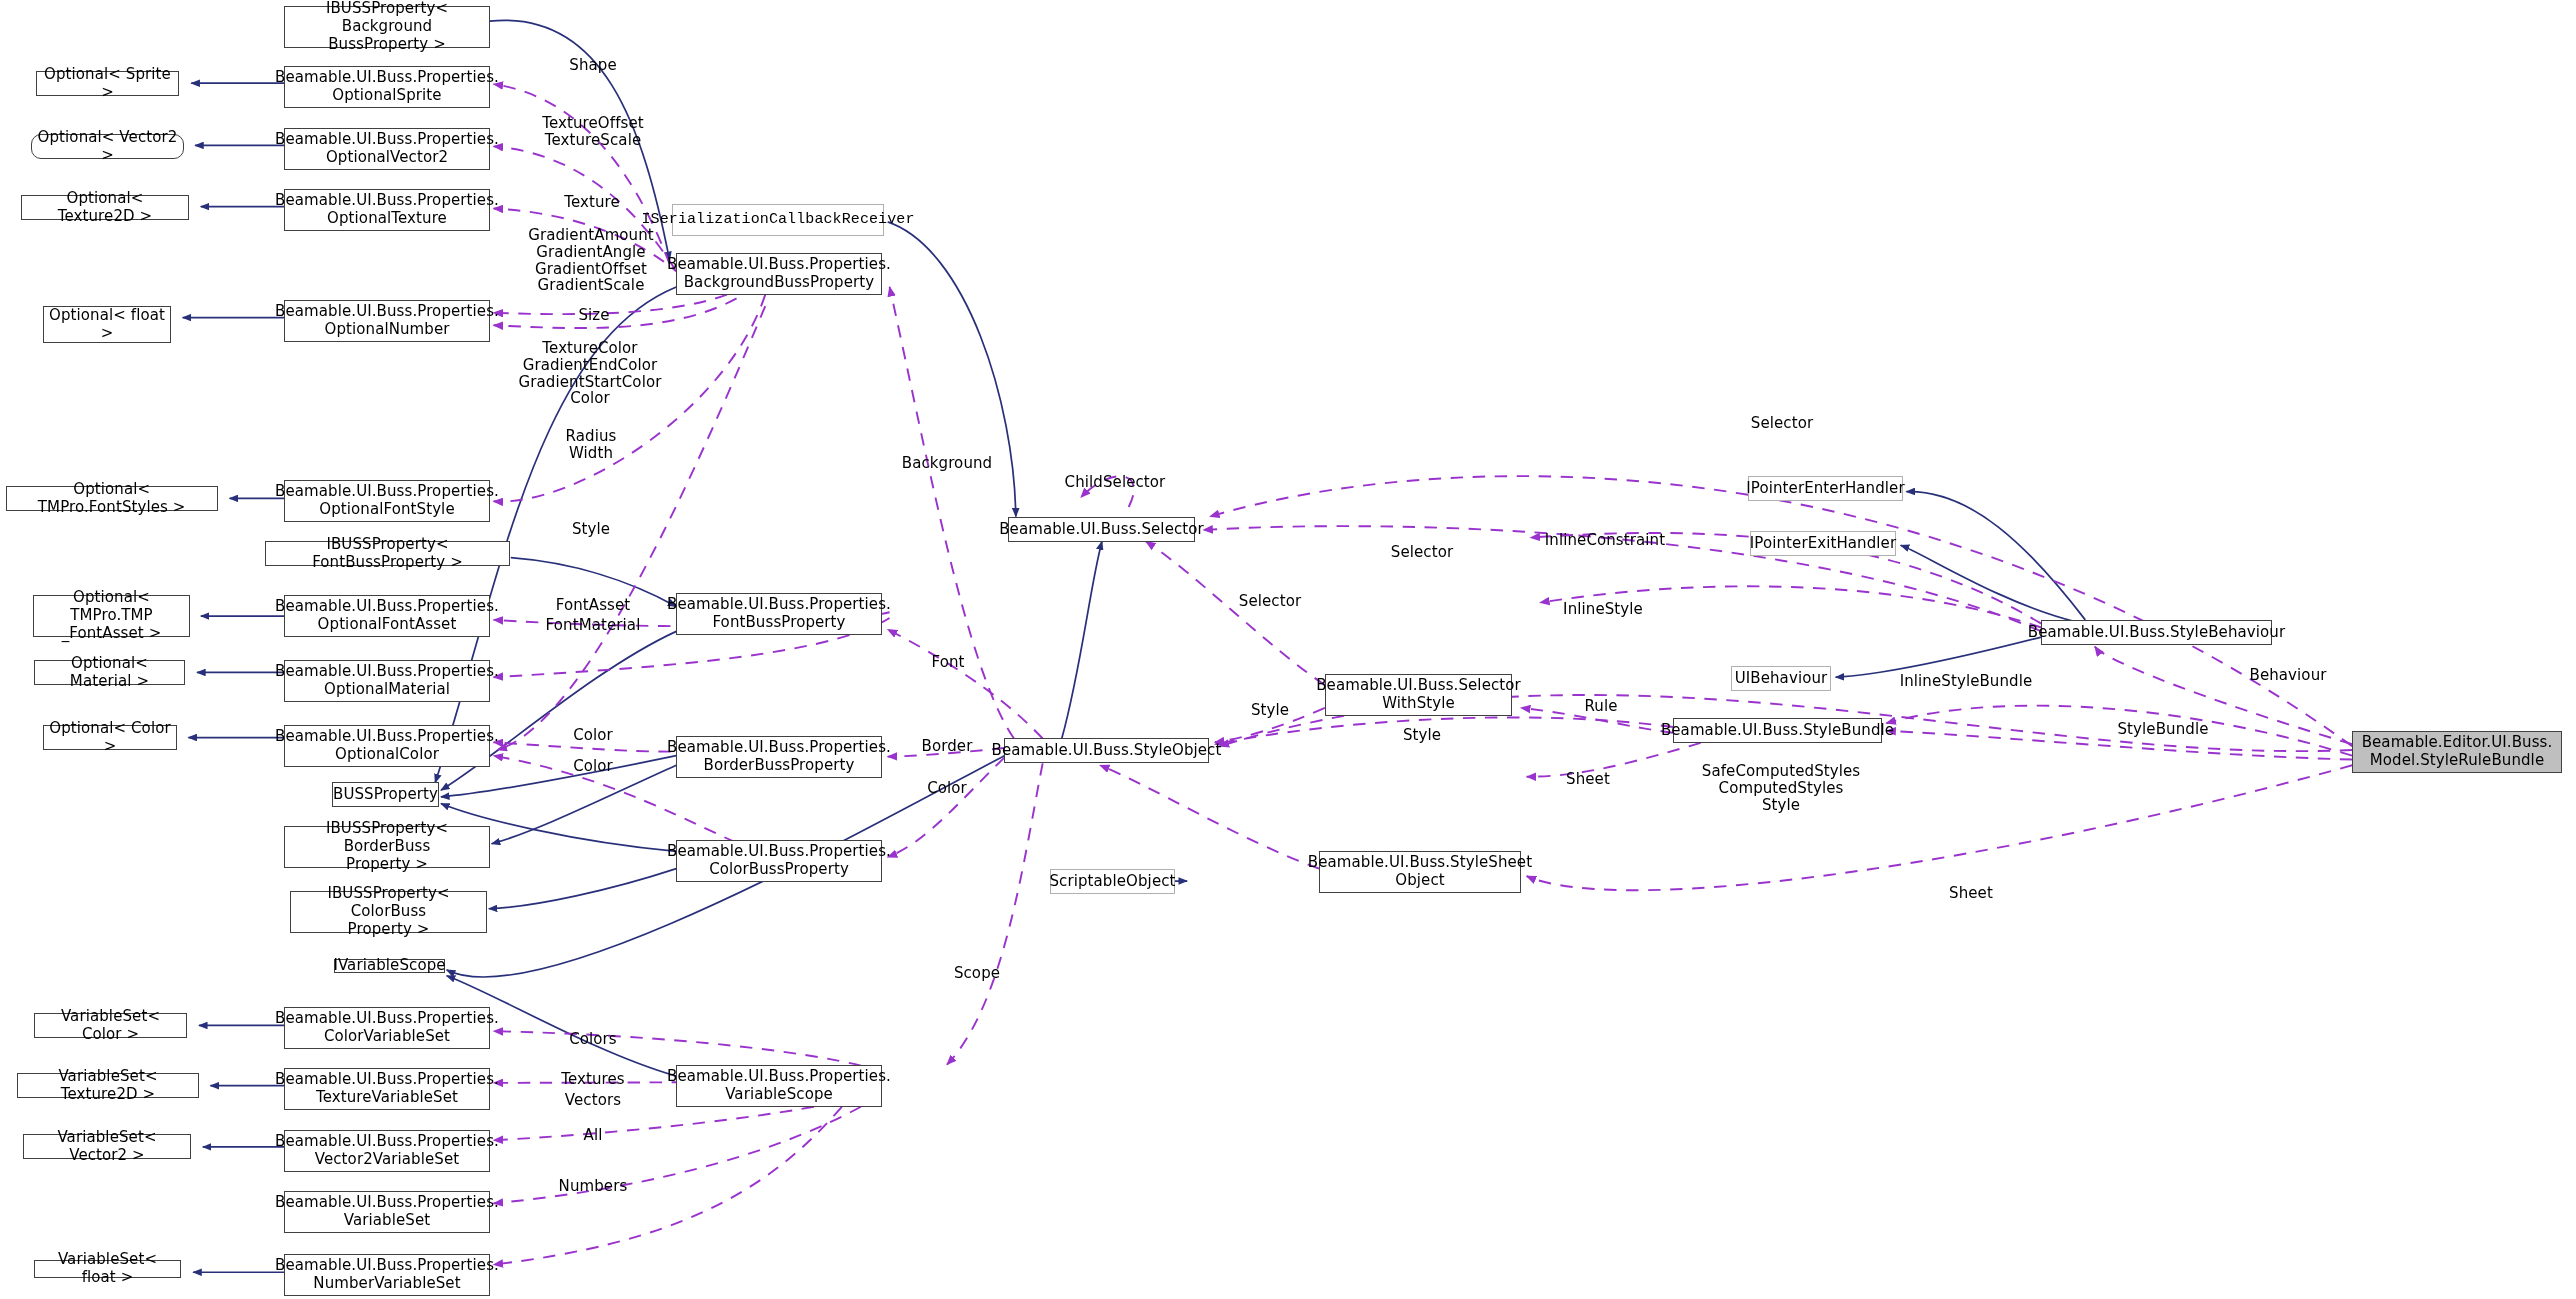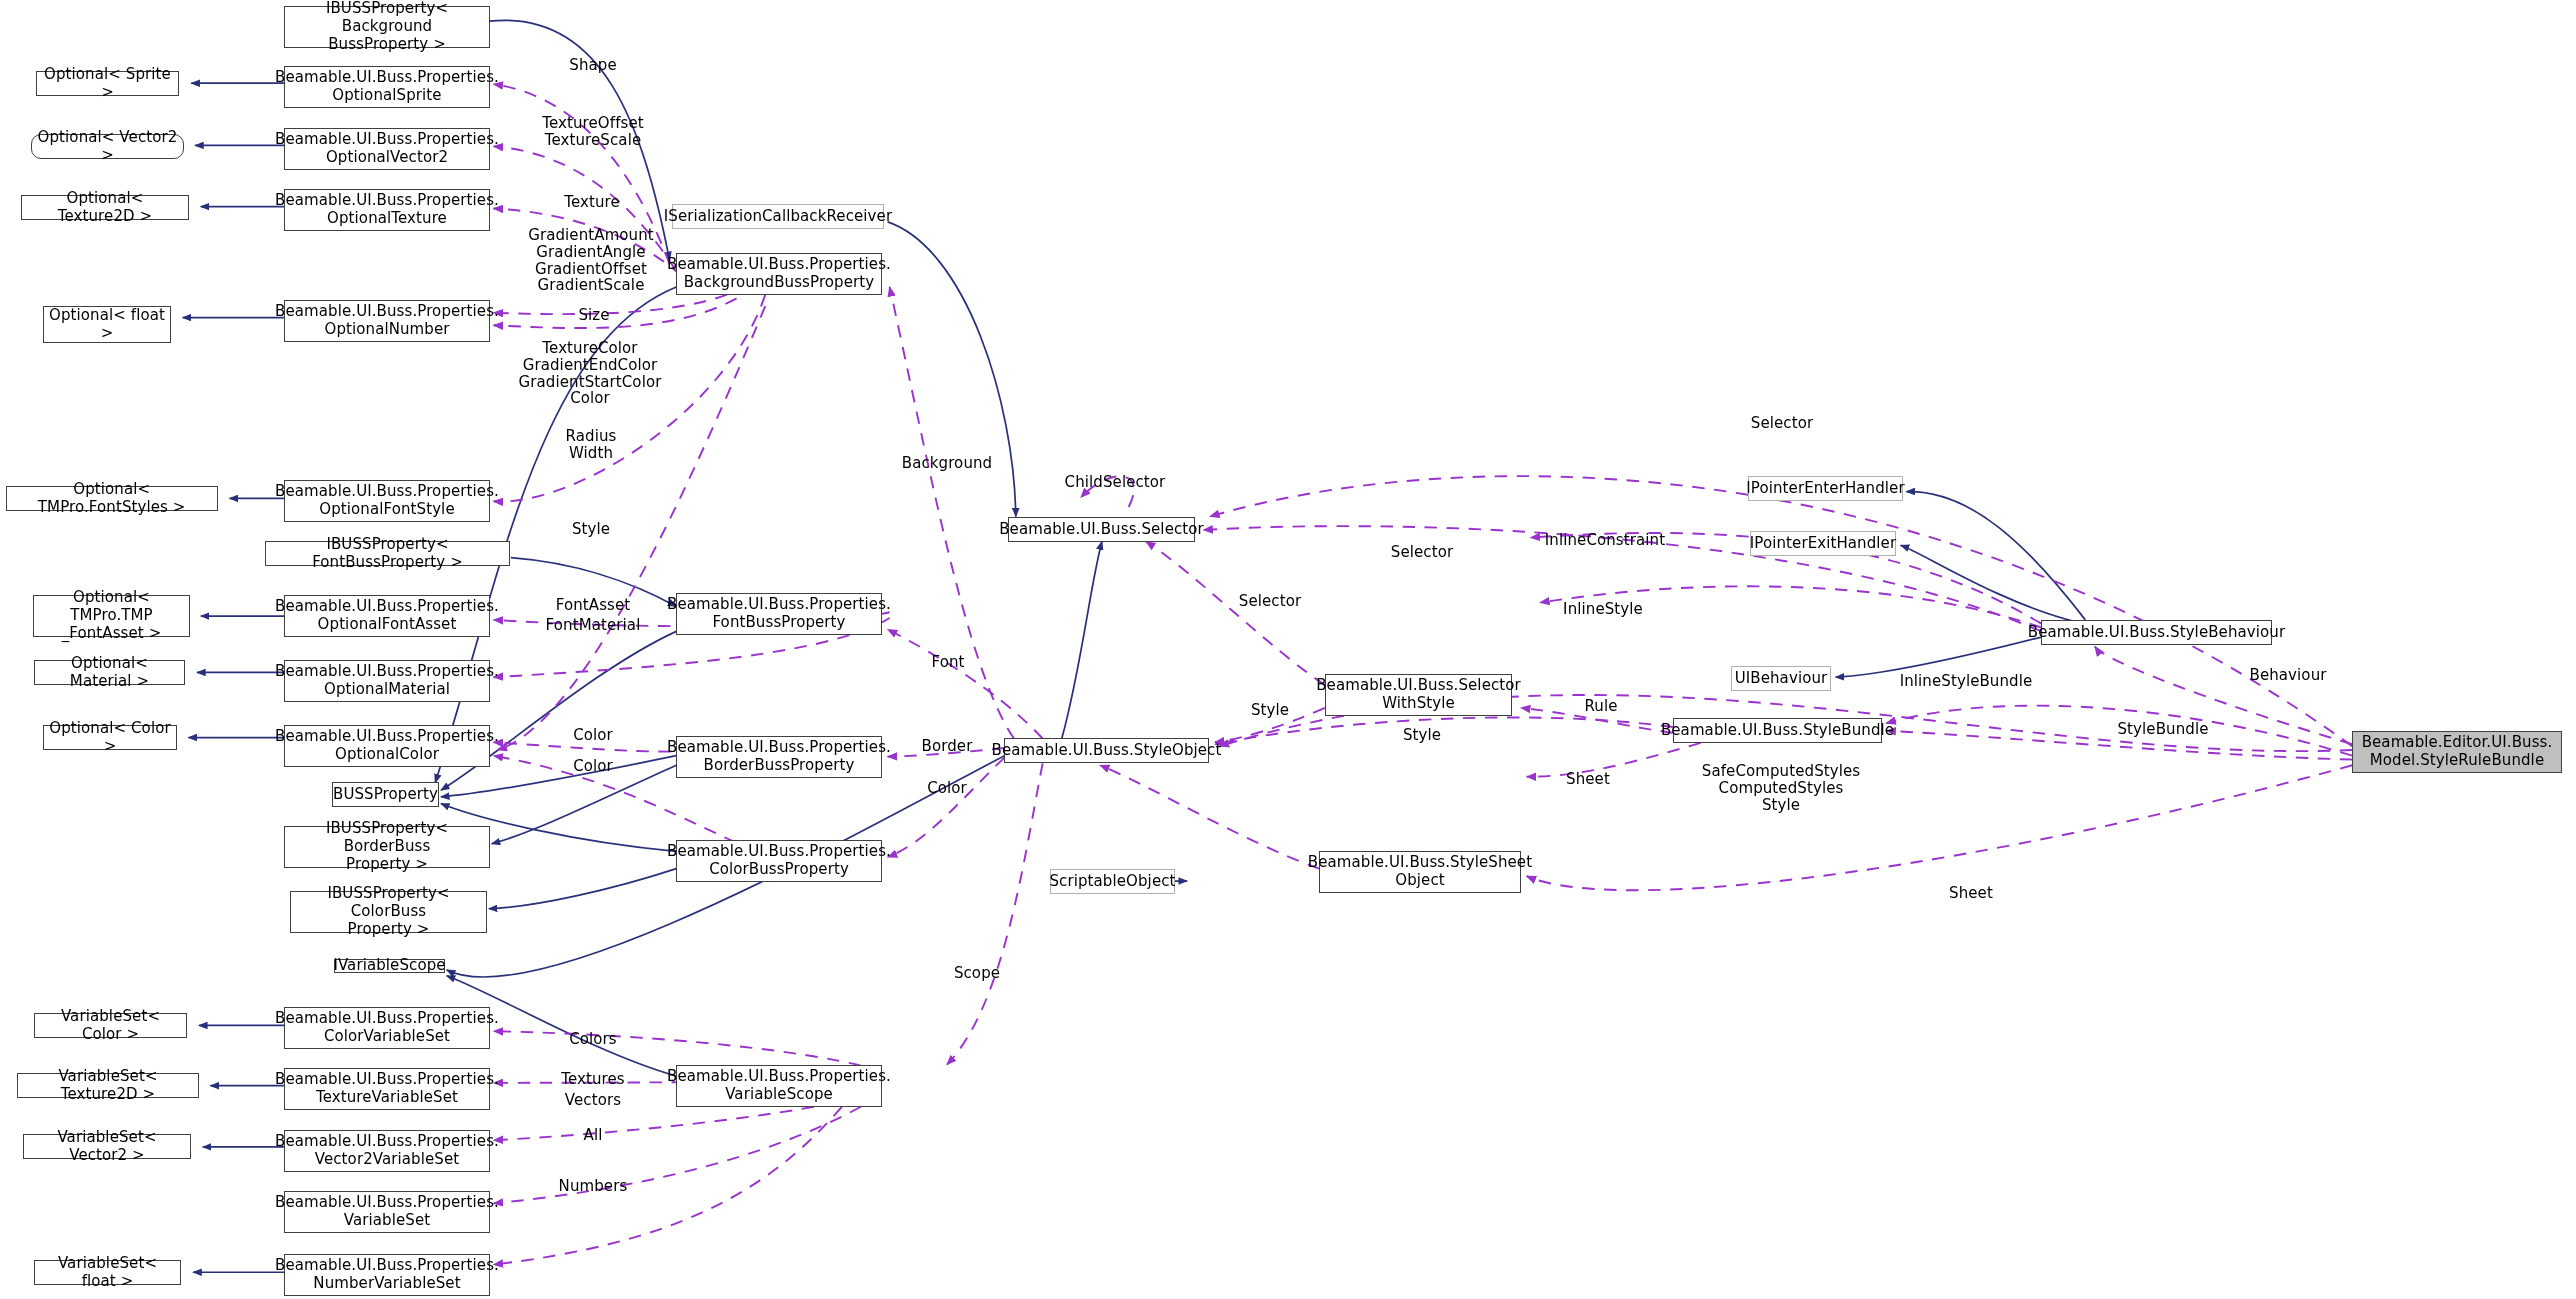--- a/index.html
+++ b/index.html
@@ -150,21 +150,21 @@
 BussProperty &gt;</div>
   <div class="node" style="left:36px;top:71px;width:143px;height:25px;">Optional&lt; Sprite &gt;</div>
   <div class="node" style="left:284px;top:66px;width:206px;height:42px;">Beamable.UI.Buss.Properties.
 OptionalSprite</div>
   <div class="node" style="left:31px;top:134px;width:153px;height:25px;border-radius:10px;">Optional&lt; Vector2 &gt;</div>
   <div class="node" style="left:284px;top:128px;width:206px;height:42px;">Beamable.UI.Buss.Properties.
 OptionalVector2</div>
   <div class="node" style="left:21px;top:195px;width:168px;height:25px;">Optional&lt; Texture2D &gt;</div>
   <div class="node" style="left:284px;top:189px;width:206px;height:42px;">Beamable.UI.Buss.Properties.
 OptionalTexture</div>
-  <div class="node iface" style="left:672px;top:204px;width:212px;height:25px;">ISerializationCallbackReceiver</div>
+  <div class="node iface" style="left:672px;top:204px;width:212px;height:32px;font-family:Liberation Mono, monospace;">ISerializationCallbackReceiver</div>
   <div class="node" style="left:676px;top:253px;width:206px;height:42px;">Beamable.UI.Buss.Properties.
 BackgroundBussProperty</div>
   <div class="node" style="left:43px;top:306px;width:128px;height:37px;">Optional&lt; float &gt;</div>
   <div class="node" style="left:284px;top:300px;width:206px;height:42px;">Beamable.UI.Buss.Properties.
 OptionalNumber</div>
   <div class="node" style="left:5.7px;top:486px;width:212px;height:25px;">Optional&lt; TMPro.FontStyles &gt;</div>
   <div class="node" style="left:284px;top:480px;width:206px;height:42px;">Beamable.UI.Buss.Properties.
 OptionalFontStyle</div>
   <div class="node" style="left:265px;top:541px;width:245px;height:25px;">IBUSSProperty&lt; FontBussProperty &gt;</div>
   <div class="node" style="left:33px;top:595px;width:157px;height:42px;">Optional&lt; TMPro.TMP
@@ -187,21 +187,21 @@
   <div class="node" style="left:284px;top:1007px;width:206px;height:42px;">Beamable.UI.Buss.Properties.
 ColorVariableSet</div>
   <div class="node" style="left:17px;top:1073px;width:182px;height:25px;">VariableSet&lt; Texture2D &gt;</div>
   <div class="node" style="left:284px;top:1068px;width:206px;height:42px;">Beamable.UI.Buss.Properties.
 TextureVariableSet</div>
   <div class="node" style="left:23px;top:1134px;width:168px;height:25px;">VariableSet&lt; Vector2 &gt;</div>
   <div class="node" style="left:284px;top:1130px;width:206px;height:42px;">Beamable.UI.Buss.Properties.
 Vector2VariableSet</div>
   <div class="node" style="left:284px;top:1191px;width:206px;height:42px;">Beamable.UI.Buss.Properties.
 VariableSet</div>
-  <div class="node" style="left:34px;top:1260px;width:147px;height:25px;">VariableSet&lt; float &gt;</div>
+  <div class="node" style="left:34px;top:1260px;width:147px;height:18px;">VariableSet&lt; float &gt;</div>
   <div class="node" style="left:284px;top:1254px;width:206px;height:42px;">Beamable.UI.Buss.Properties.
 NumberVariableSet</div>
   <div class="node" style="left:676px;top:593px;width:206px;height:42px;">Beamable.UI.Buss.Properties.
 FontBussProperty</div>
   <div class="node" style="left:676px;top:736px;width:206px;height:42px;">Beamable.UI.Buss.Properties.
 BorderBussProperty</div>
   <div class="node" style="left:676px;top:840px;width:206px;height:42px;">Beamable.UI.Buss.Properties.
 ColorBussProperty</div>
   <div class="node" style="left:676px;top:1065px;width:206px;height:42px;">Beamable.UI.Buss.Properties.
 VariableScope</div>

